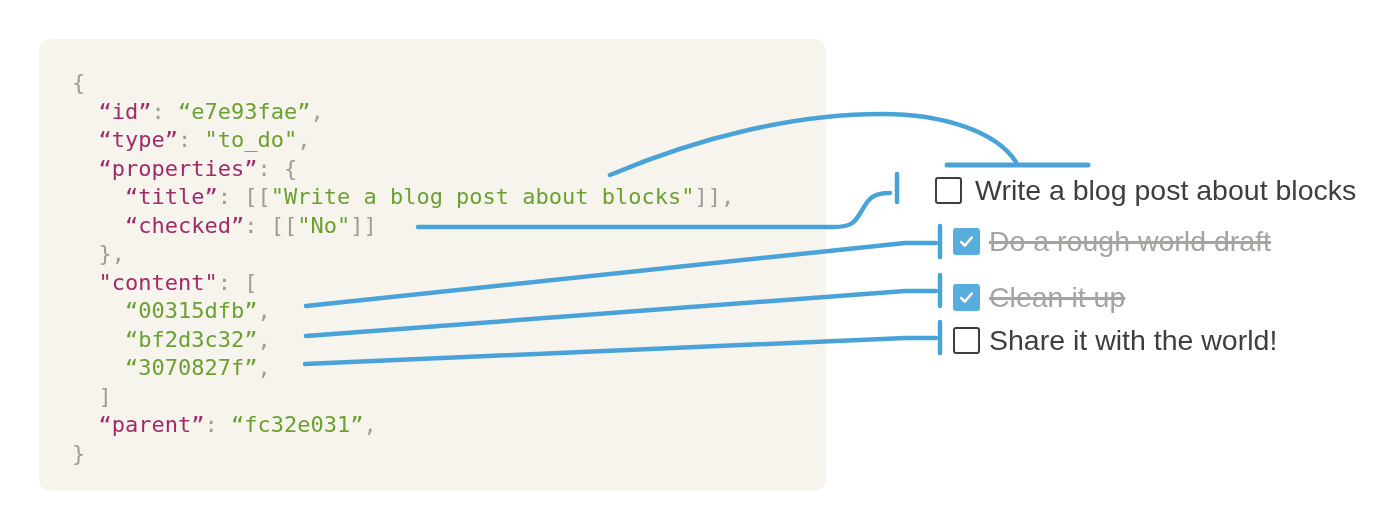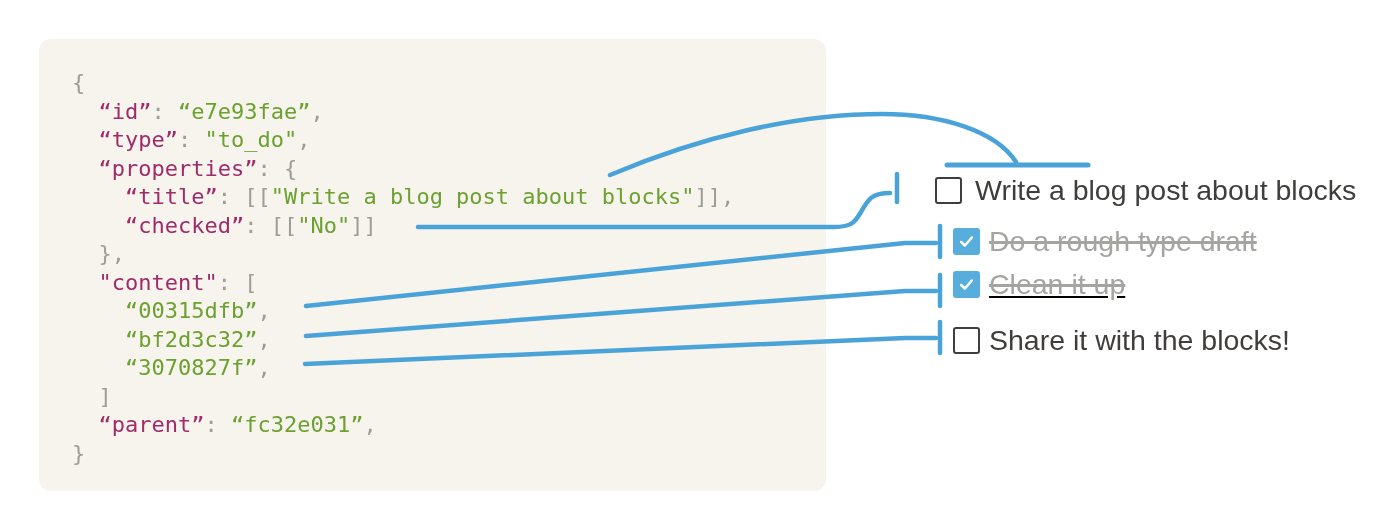--- a/index.html
+++ b/index.html
@@ -56,21 +56,21 @@
   .conn-underline{stroke-width:5;}
   .todo-list{position:absolute;left:0;top:0;}
   .todo-row{
     position:absolute;
     display:flex;
     align-items:center;
     height:28px;
   }
   .todo-row:nth-child(1){left:927px;top:176px;margin-left:8px;}
   .todo-row:nth-child(2){left:953px;top:227px;}
-  .todo-row:nth-child(3){left:953px;top:270px;text-decoration:underline;}
+  .todo-row:nth-child(3){left:953px;top:283px;}
   .todo-row:nth-child(4){left:953px;top:326px;}
   .cb{
     width:27px;height:27px;
     flex:none;
     box-sizing:border-box;
     border-radius:3px;
     display:flex;align-items:center;justify-content:center;
   }
   .cb.unchecked{border:2.5px solid var(--cb-border);background:#ffffff;}
   .cb.checked{background:var(--cb-fill);}
@@ -114,29 +114,29 @@
       <div class="todo-row">
         <div class="cb unchecked"></div>
         <span class="todo-label">Write a blog post about blocks</span>
       </div>
       <div class="todo-row">
         <div class="cb checked">
           <svg width="17" height="17" viewBox="0 0 14 14">
             <path d="M2.6 7.4 L5.7 10.3 L11.4 3.7" stroke="#ffffff" stroke-width="2.1" fill="none" stroke-linecap="round" stroke-linejoin="round"></path>
           </svg>
         </div>
-        <span class="todo-label struck">Do a rough type draft</span>
+        <span class="todo-label struck">Do a rough world draft</span>
       </div>
       <div class="todo-row">
         <div class="cb checked">
           <svg width="17" height="17" viewBox="0 0 14 14">
             <path d="M2.6 7.4 L5.7 10.3 L11.4 3.7" stroke="#ffffff" stroke-width="2.1" fill="none" stroke-linecap="round" stroke-linejoin="round"></path>
           </svg>
         </div>
         <span class="todo-label struck">Clean it up</span>
       </div>
       <div class="todo-row">
         <div class="cb unchecked"></div>
-        <span class="todo-label">Share it with the blocks!</span>
+        <span class="todo-label">Share it with the world!</span>
       </div>
     </div>
 
 </div>
 
 </body></html>

